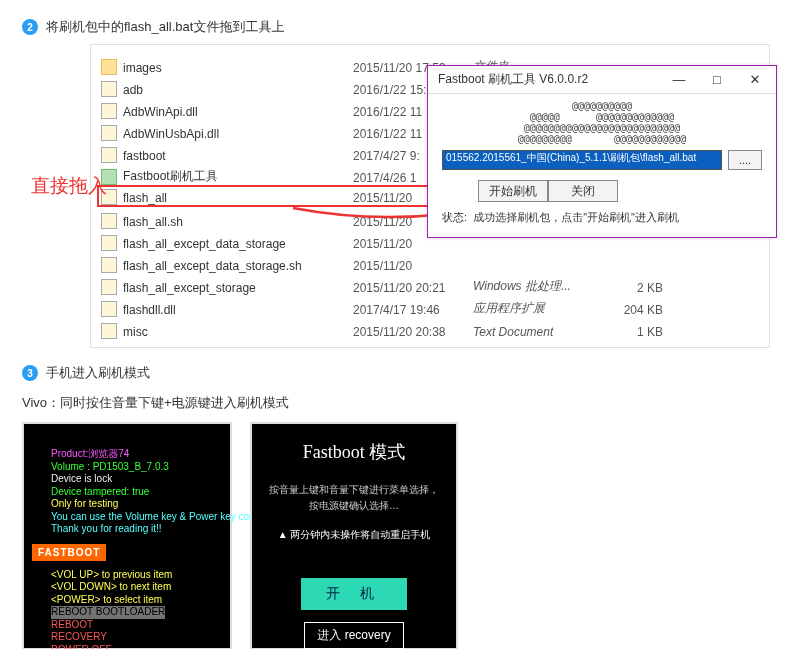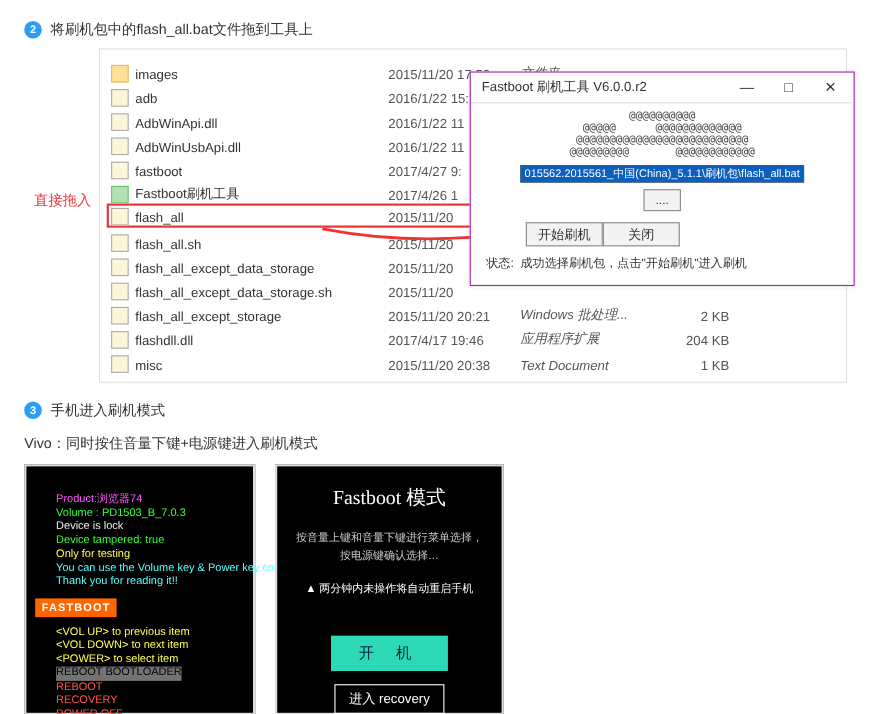--- a/index.html
+++ b/index.html
@@ -12,29 +12,29 @@
   .explorer-wrap { margin: 8px 28px 16px 90px; border: 1px solid #e0e0e0; position: relative; padding: 8px 10px 8px 10px; background: #fff; width: 680px; }
   .file-row { display: flex; align-items: flex-end; height: 22px; font-size: 12px; color: #333; }
   .file-icon { width: 16px; height: 16px; margin-right: 6px; display: inline-block; border: 1px solid #aaa; background: #fdf6d8; }
   .file-icon.folder { background: #ffe19a; border-color: #e6b95a; }
   .file-icon.app { background: #b5e0b5; border-color: #6fbf6f; }
   .file-name { width: 230px; }
   .file-date { width: 120px; color: #555; }
   .file-type { width: 130px; color: #555; font-style: italic; }
   .file-size { width: 60px; text-align: right; color: #555; }
   .highlight-row { border: 2px solid #e33; padding-left: 2px; margin-left: -4px; background: #fff; }
-  .drag-label { position: absolute; color: #e33; font-size: 13px; left: -60px; top: 128px; }
+  .drag-label { position: absolute; color: #e33; font-size: 19px; left: -60px; top: 128px; }
 
   .fastboot-win { position: absolute; right: -8px; top: 20px; width: 350px; background: #fff; border: 1px solid #a21caf; box-shadow: 0 0 4px rgba(0,0,0,.15); z-index: 4; }
   .titlebar { height: 28px; display: flex; align-items: center; justify-content: space-between; padding: 0 6px 0 10px; border-bottom: 1px solid #ddd; font-size: 12px; }
   .win-ctrls { display: flex; gap: 8px; font-size: 13px; }
   .win-ctrls span { width: 30px; text-align: center; font-family: sans-serif; }
   .win-body { padding: 6px 14px 12px 14px; font-size: 11px; }
   .ascii { text-align: center; font-family: monospace; font-size: 10px; line-height: 1.1; color: #444; white-space: pre; margin-bottom: 4px; }
-  .path-row { display: flex; align-items: center; gap: 6px; margin: 6px 0; flex-direction: column; }
+  .path-row { display: flex; align-items: center; gap: 6px; margin: 6px 0; }
   .path-input { flex: 1; height: 20px; border: 1px solid #555; font-size: 10px; background: #0a5fbf; color: #fff; padding: 0 3px; overflow: hidden; white-space: nowrap; }
   .browse-btn { width: 34px; height: 20px; border: 1px solid #888; background: #f3f3f3; text-align: center; line-height: 18px; font-size: 11px; }
   .btn-row { display: flex; margin: 10px 36px 8px 36px; }
   .win-btn { width: 70px; height: 22px; border: 1px solid #888; background: #f3f3f3; text-align: center; line-height: 20px; font-size: 12px; }
   .status-row { font-size: 11px; color: #333; margin-top: 4px; }
   .status-row b { font-weight: normal; }
   .arrow-svg { position: absolute; left: 198px; top: 155px; z-index: 3; pointer-events: none; }
 
   .phones { display: flex; gap: 18px; margin: 8px 0 0 22px; }
   .phone { background: #000; color: #fff; font-family: monospace; font-size: 10px; position: relative; }

